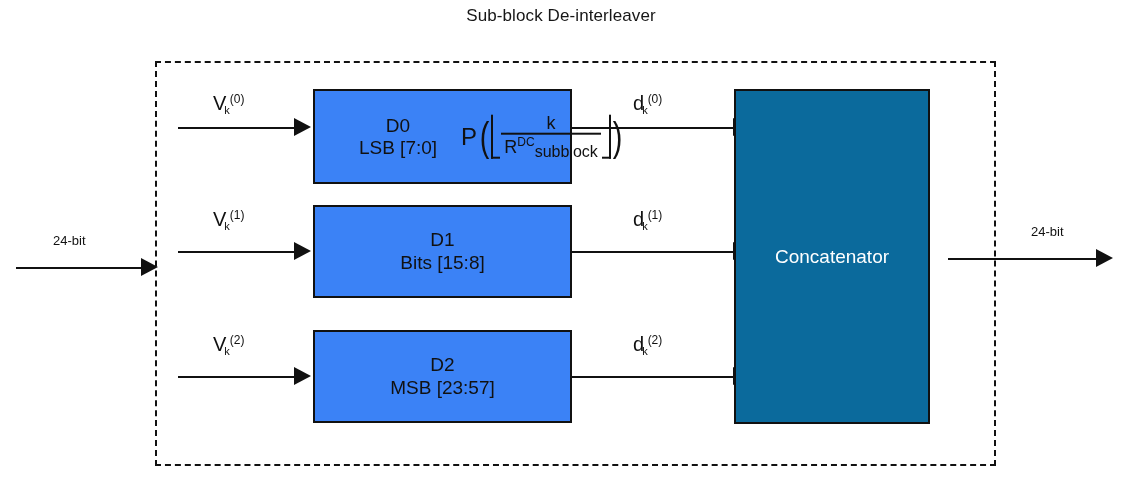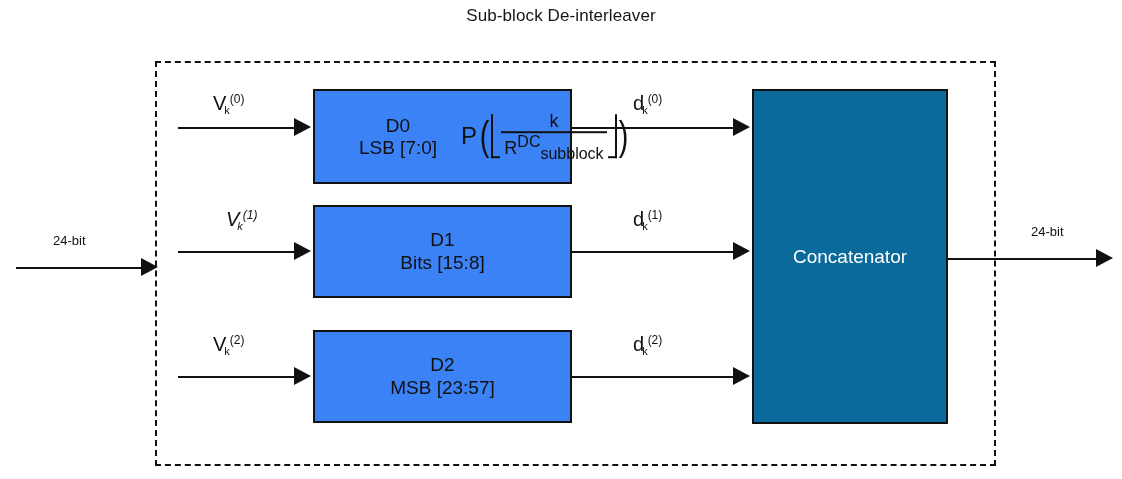--- a/index.html
+++ b/index.html
@@ -38,25 +38,25 @@
   .paren{font-size:40px;line-height:.8;font-weight:300;transform:scaleX(.72);}
   .floorL,.floorR{display:inline-block;width:9px;height:44px;box-sizing:border-box;
                   border-top:0;border-bottom:0;}
   .floorL{border-left:2px solid #111;border-bottom:2px solid #111;}
   .floorR{border-right:2px solid #111;border-bottom:2px solid #111;}
   .frac{display:inline-flex;flex-direction:column;align-items:center;
         margin:0 1px;line-height:1;}
   .frac .num{font-size:18px;padding:0 7px 1px 7px;}
   .frac .bar{width:100%;height:2px;background:#111;}
   .frac .den{font-size:18px;padding:1px 3px 0 3px;white-space:nowrap;}
-  .den sup{font-size:16px;vertical-align:super;}
+  .den sup{font-size:12px;vertical-align:super;}
   .den sub{font-size:16px;vertical-align:sub;}
 
   
-  .concat{position:absolute;left:752px;top:89px;width:196px;height:335px;
+  .concat{position:absolute;left:734px;top:89px;width:196px;height:335px;
           background:#0b6a9c;border:2px solid #111111;box-sizing:border-box;
           display:flex;align-items:center;justify-content:center;}
   .concat span{color:#ffffff;font-size:19px;}
 
   
   .wire{position:absolute;height:0;border-top:2px solid #111111;}
   .arrow{position:absolute;width:0;height:0;
          border-top:9px solid transparent;border-bottom:9px solid transparent;
          border-left:17px solid #111111;}
 
@@ -106,21 +106,21 @@
       </div>
     </div>
   </div>
 
   <div class="sig" style="left:633px;top:92px;">
     <span class="base">d</span><sub>k</sub><sup>(0)</sup>
   </div>
   <div class="wire" style="left:572px;top:127px;width:163px;"></div>
   <div class="arrow" style="left:733px;top:118px;"></div>
 
-  <div class="sig" style="left:226px;top:208px;font-style:italic;">
+  <div class="sig" style="left:213px;top:208px;">
     <span class="base">V</span><sub>k</sub><sup>(1)</sup>
   </div>
   <div class="wire" style="left:178px;top:251px;width:118px;"></div>
   <div class="arrow" style="left:294px;top:242px;"></div>
 
   <div class="dblock d1">
     <div class="b-line1">D1</div>
     <div class="b-line2">Bits [15:8]</div>
   </div>
 

